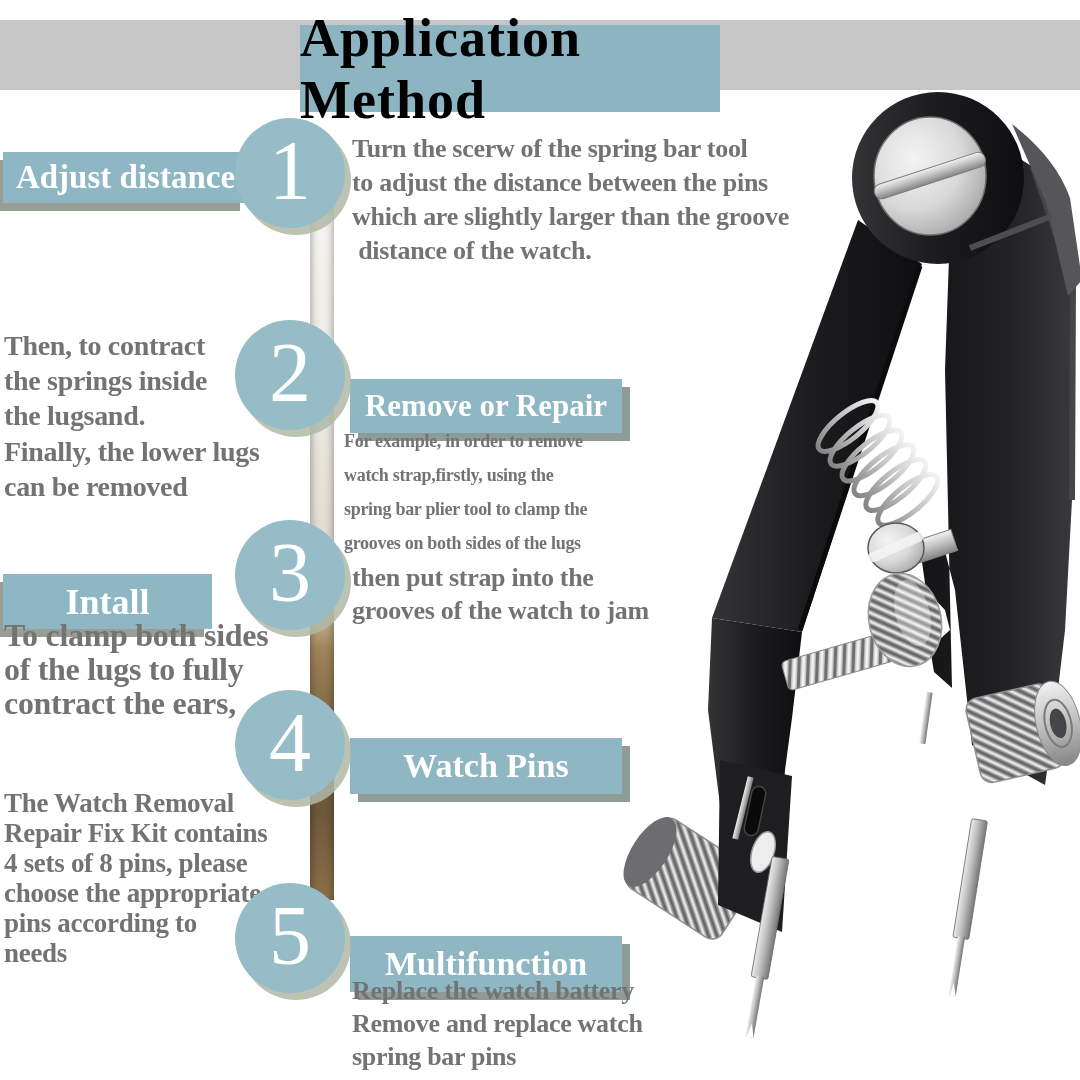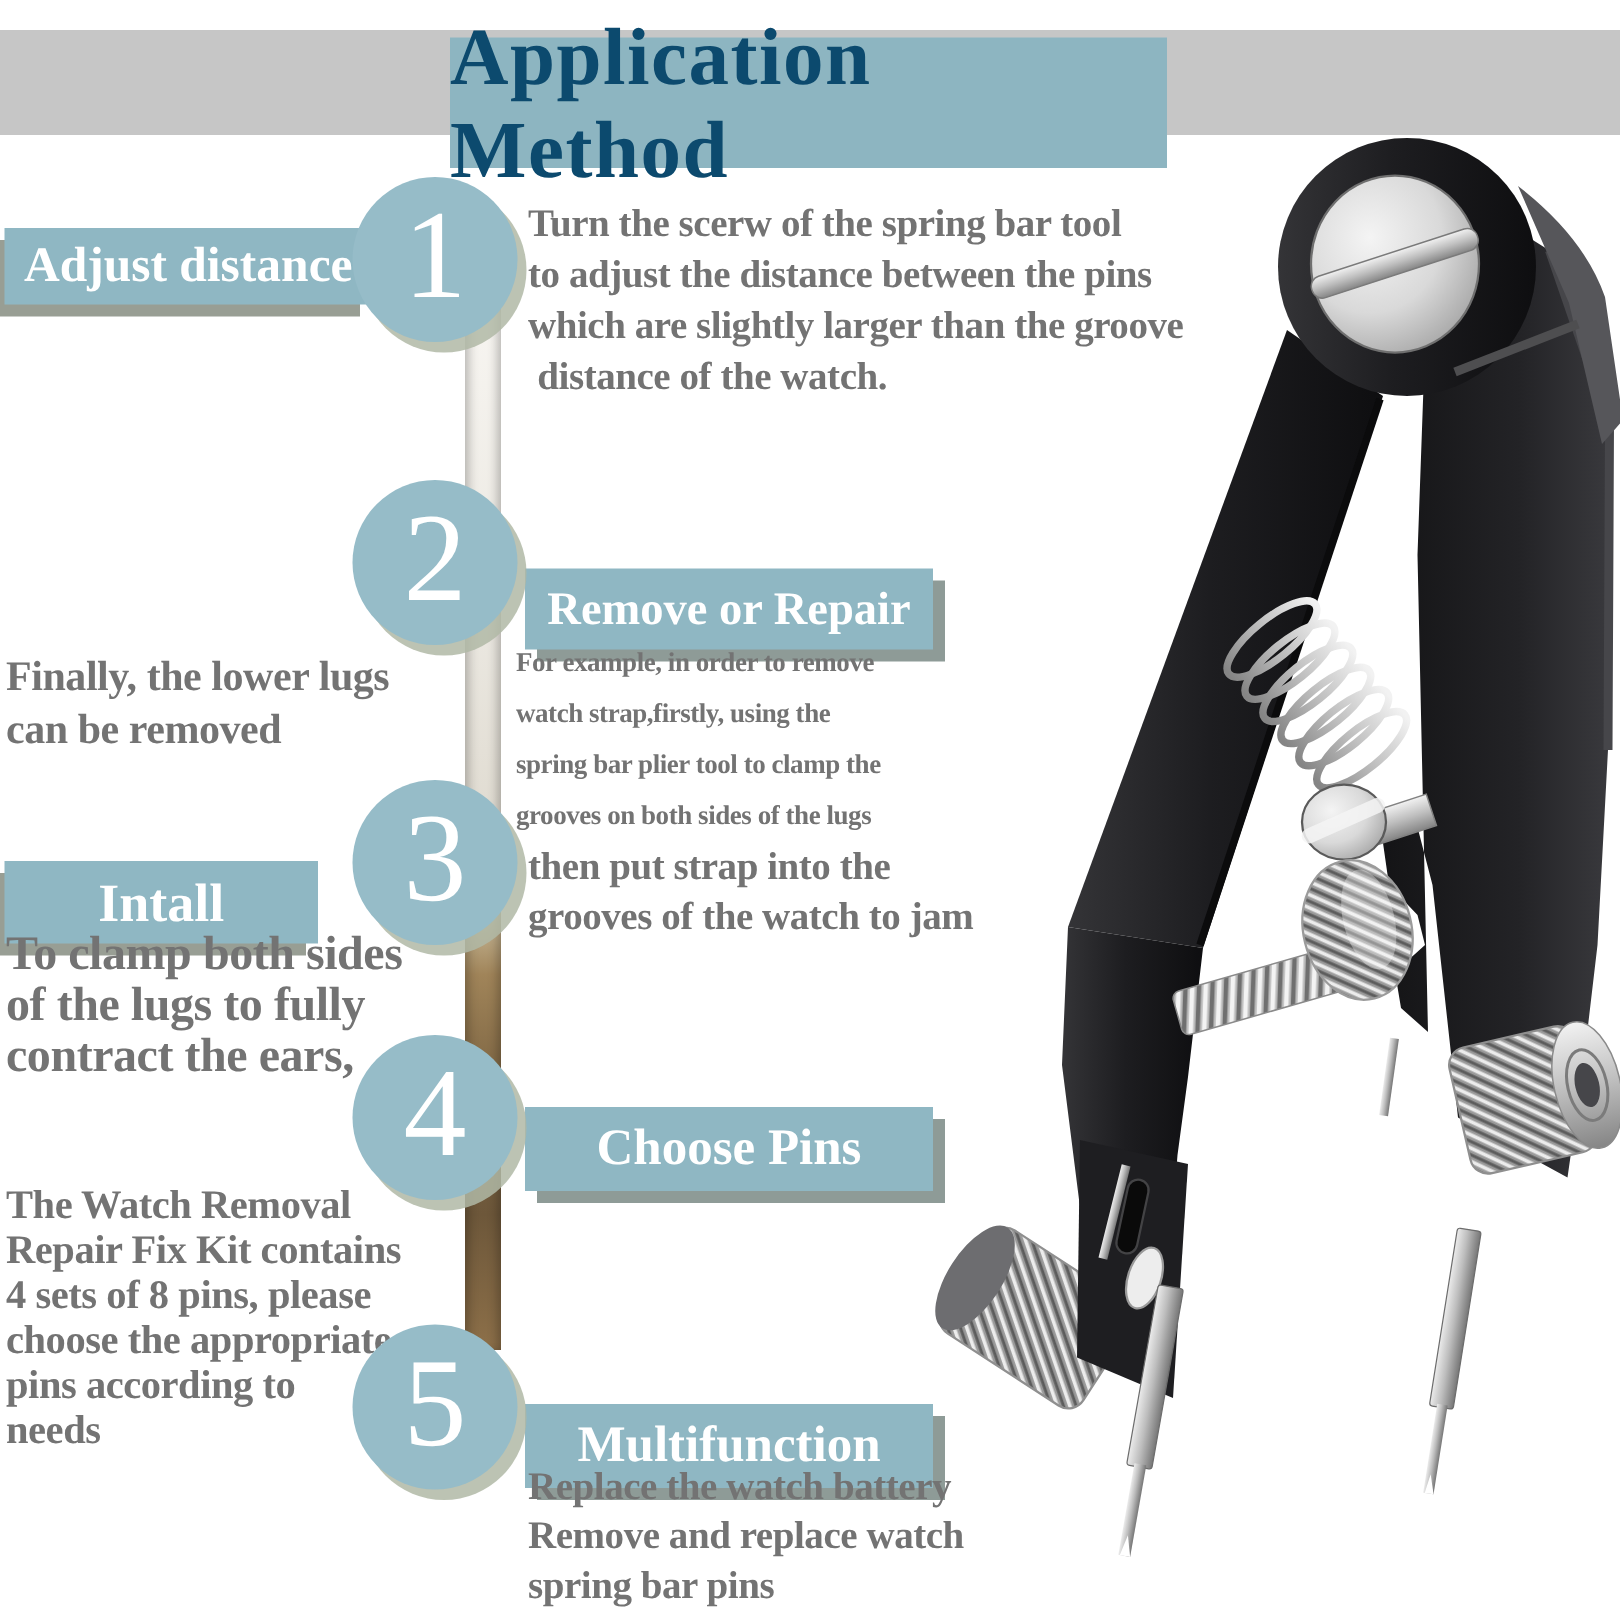--- a/index.html
+++ b/index.html
@@ -1,22 +1,22 @@
 <!DOCTYPE html>
 <html><head>
 <meta charset="utf-8">
 <style>
   html,body{margin:0;padding:0;background:#ffffff;}
   .canvas{position:relative;width:1080px;height:1080px;background:#ffffff;overflow:hidden;
           font-family:"Liberation Serif", serif;}
 
   .graybar{position:absolute;left:0;top:20px;width:1080px;height:70px;background:#c6c6c6;z-index:1;}
 
-  .title-banner{position:absolute;left:300px;top:25px;width:478px;height:87px;background:#8db5c1;
-        color:#0c4a6e;font-weight:700;font-size:54px;display:flex;align-items:center;justify-content:center;
+  .title-banner{position:absolute;left:300px;top:25px;width:420px;height:87px;background:#8db5c1;
+        color:#000000;font-weight:700;font-size:54px;display:flex;align-items:center;justify-content:center;
         z-index:2;letter-spacing:1px;}
 
   .vline{position:absolute;left:310px;top:205px;width:24px;height:695px;z-index:1;
         background:linear-gradient(180deg,#f7f5f1 0%,#ebe8e1 30%,#ddd8cd 55%,#c4b493 59%,#a08459 64%,
                    #7c6442 75%,#6d573a 87%,#8d7049 100%);
         box-shadow:inset 5px 0 7px -3px rgba(0,0,0,.28), inset -5px 0 7px -3px rgba(0,0,0,.28);}
 
   .circle{position:absolute;width:110px;height:110px;border-radius:50%;background:#96bcc8;color:#ffffff;
         display:flex;align-items:center;justify-content:center;font-size:84px;font-weight:400;line-height:1;
         z-index:3;box-shadow:6px 7px 0 rgba(176,184,166,.85);padding-bottom:4px;box-sizing:border-box;}
@@ -76,30 +76,33 @@
   <div class="banner shl b-adjust">
     <span>Adjust distance</span>
   </div>
   <div class="banner shr b-remove">
     <span>Remove or Repair</span>
   </div>
   <div class="banner shl b-intall">
     <span>Intall</span>
   </div>
   <div class="banner shr b-choose">
-    <span>Choose Pins</span>
+    <span>Watch Pins</span>
   </div>
   <div class="banner shr b-multi">
     <span>Multifunction</span>
   </div>
 
   <div class="para p-step1">Turn the scerw of the spring bar tool
 to adjust the distance between the pins
 which are slightly larger than the groove
  distance of the watch.</div>
+  <div class="para p-then">Then, to contract
+the springs inside
+the lugsand.</div>
   <div class="para p-finally">Finally, the lower lugs
 can be removed</div>
   <div class="para p-step2">For example, in order to remove
 watch strap,firstly, using the
 spring bar plier tool to clamp the
 grooves on both sides of the lugs</div>
   <div class="para p-step3">then put strap into the
 grooves of the watch to jam</div>
   <div class="para p-toclamp">To clamp both sides
 of the lugs to fully

